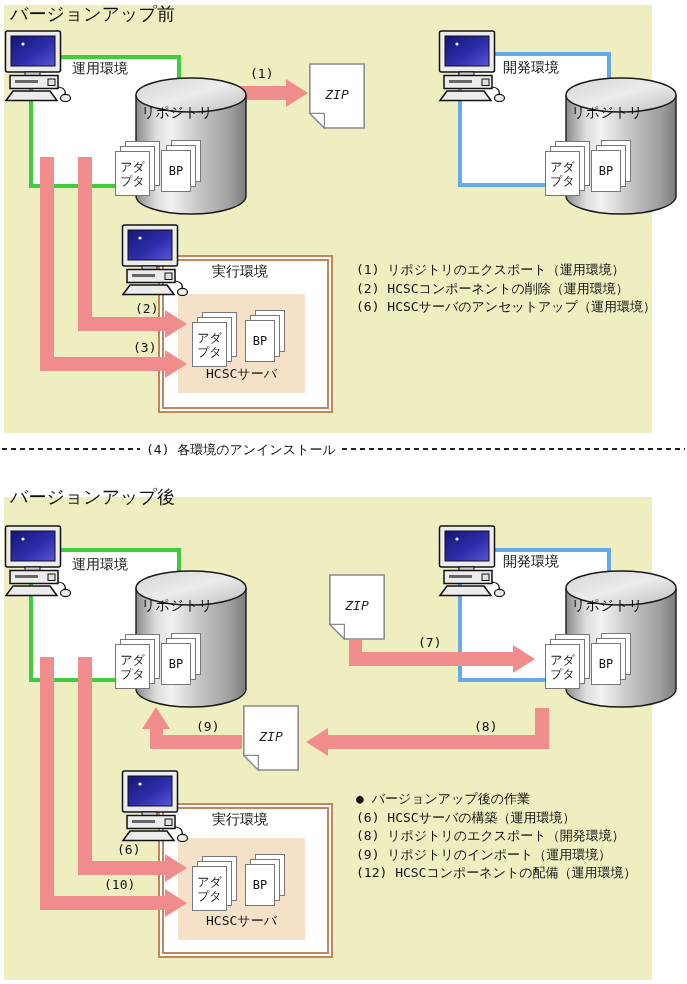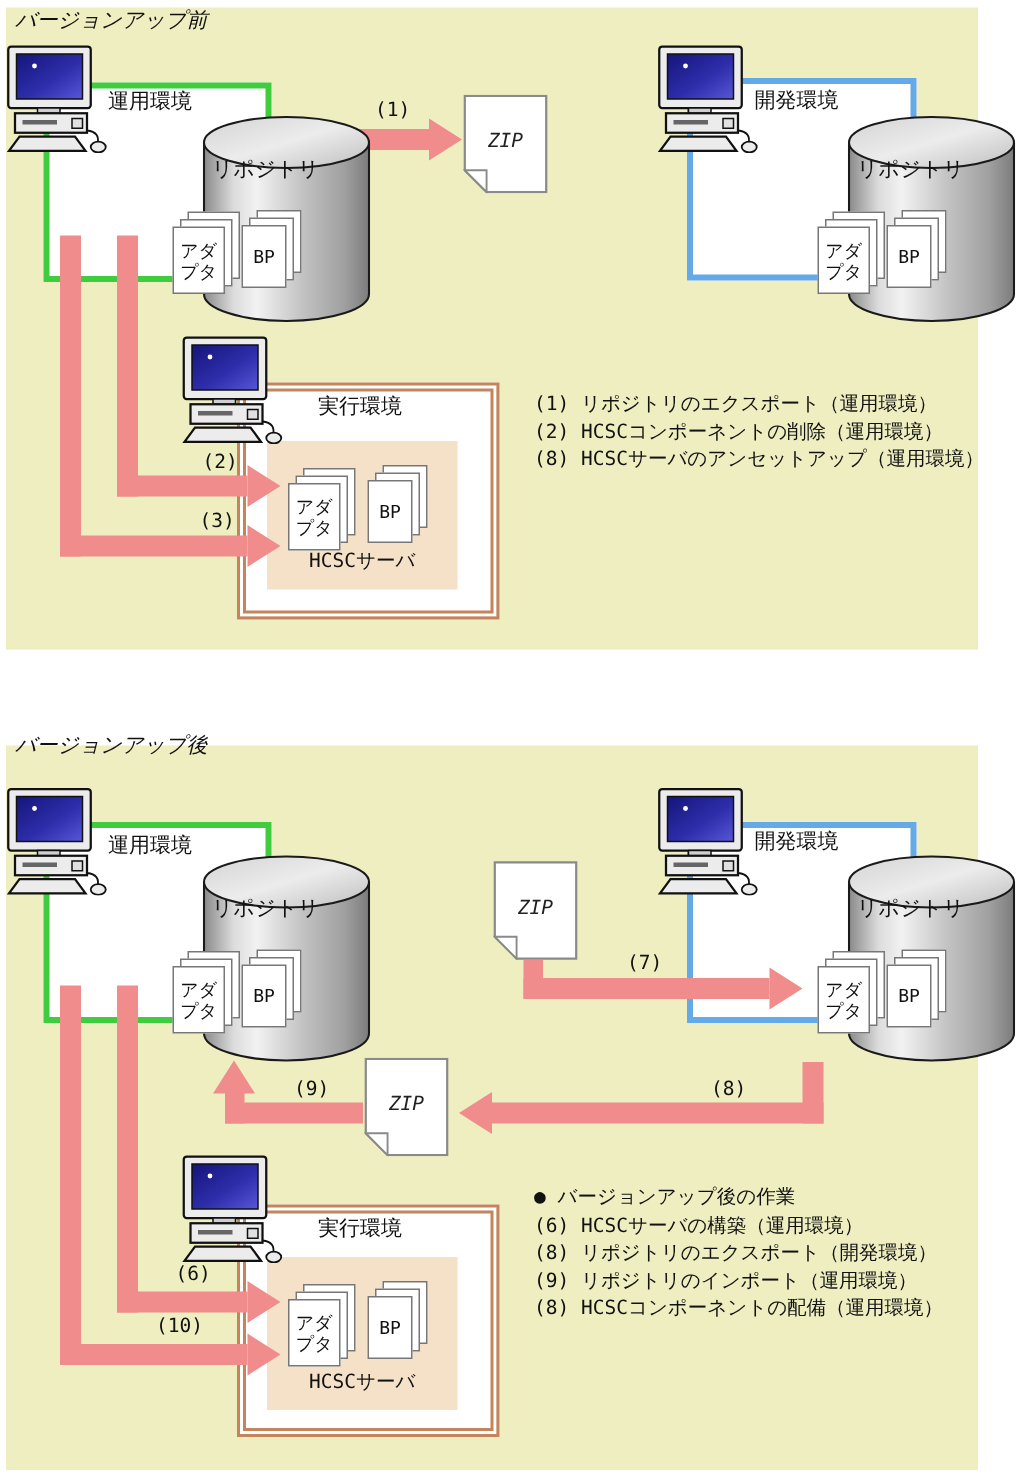--- a/index.html
+++ b/index.html
@@ -7,21 +7,21 @@
   #stage{position:relative;width:687px;height:984px;background:#ffffff;overflow:hidden;}
   .panel{position:absolute;background:var(--panel-bg,#EEEEC0);z-index:0;}
   .envbox{position:absolute;background:#ffffff;box-sizing:border-box;z-index:1;}
   .ops{border:4px solid var(--ops-border,#3FCC3F);}
   .dev{border:4px solid var(--dev-border,#64AAE8);}
   .exec{border:2px solid var(--exec-border,#C4845C);
         box-shadow:inset 0 0 0 2px #ffffff, inset 0 0 0 4px var(--exec-border,#C4845C);}
   .peach{position:absolute;background:var(--exec-inner-bg,#F5E0C8);z-index:1;}
   .lbl{position:absolute;font-size:14px;line-height:16px;white-space:nowrap;z-index:6;}
   .alabel{position:absolute;font-size:13px;line-height:14px;white-space:nowrap;z-index:6;}
-  .title{position:absolute;font-size:14px;line-height:16px;white-space:nowrap;z-index:6;font-style:italic;}
+  .title{position:absolute;font-size:18px;line-height:16px;white-space:nowrap;z-index:6;}
   .bar{position:absolute;background:var(--arrow-pink,#F08C8C);z-index:2;}
   .ah-r{position:absolute;width:0;height:0;border-top:14px solid transparent;
         border-bottom:14px solid transparent;border-left:22px solid var(--arrow-pink,#F08C8C);z-index:2;}
   .ah-l{position:absolute;width:0;height:0;border-top:14px solid transparent;
         border-bottom:14px solid transparent;border-right:22px solid var(--arrow-pink,#F08C8C);z-index:2;}
   .ah-u{position:absolute;width:0;height:0;border-left:14px solid transparent;
         border-right:14px solid transparent;border-bottom:22px solid var(--arrow-pink,#F08C8C);z-index:2;}
   .cyl{position:absolute;width:112px;height:138px;z-index:4;padding-left:28px;}
   .cylname{position:absolute;left:0;top:27px;width:100%;text-align:center;font-size:14px;z-index:5;white-space:nowrap;}
   .stack{position:absolute;z-index:5;}
@@ -197,23 +197,28 @@
   <div class="alabel" style="left:135px;top:302px">(2)</div>
 
   <div class="bar" style="left:40px;top:157px;width:14px;height:214px"></div>
   <div class="bar" style="left:40px;top:357px;width:125px;height:14px"></div>
   <div class="ah-r" style="left:165px;top:350px"></div>
   <div class="alabel" style="left:133px;top:341px">(3)</div>
 
   <div class="tasks" style="left:356px;top:261px">
     <div>(1) リポジトリのエクスポート（運用環境）</div>
     <div>(2) HCSCコンポーネントの削除（運用環境）</div>
-    <div>(8) HCSCサーバのアンセットアップ（運用環境）</div>
-  </div>
-
+    <div>(6) HCSCサーバのアンセットアップ（運用環境）</div>
+  </div>
+
+  <div class="divline" style="top:441px">
+    <div class="dash left"></div>
+    <div class="txt">(4) 各環境のアンインストール</div>
+    <div class="dash right"></div>
+  </div>
 
   <div class="title" style="left:10px;top:489px">バージョンアップ後</div>
 
   <div class="envbox ops" style="left:29px;top:548px;width:152px;height:134px"></div>
   <div class="lbl" style="left:72px;top:556px">運用環境</div>
   <div class="pc" style="left:3px;top:525px">
     <svg width="70" height="72" viewBox="0 0 70 72">
         <use href="#pc"></use>
       </svg>
   </div>
@@ -329,16 +334,16 @@
   <div class="bar" style="left:40px;top:657px;width:14px;height:253px"></div>
   <div class="bar" style="left:40px;top:896px;width:125px;height:14px"></div>
   <div class="ah-r" style="left:165px;top:889px"></div>
   <div class="alabel" style="left:104px;top:878px">(10)</div>
 
   <div class="tasks" style="left:356px;top:790px">
     <div>● バージョンアップ後の作業</div>
     <div>(6) HCSCサーバの構築（運用環境）</div>
     <div>(8) リポジトリのエクスポート（開発環境）</div>
     <div>(9) リポジトリのインポート（運用環境）</div>
-    <div>(8) HCSCコンポーネントの配備（運用環境）</div>
+    <div>(12) HCSCコンポーネントの配備（運用環境）</div>
   </div>
 
 </div>
 
 </body></html>

